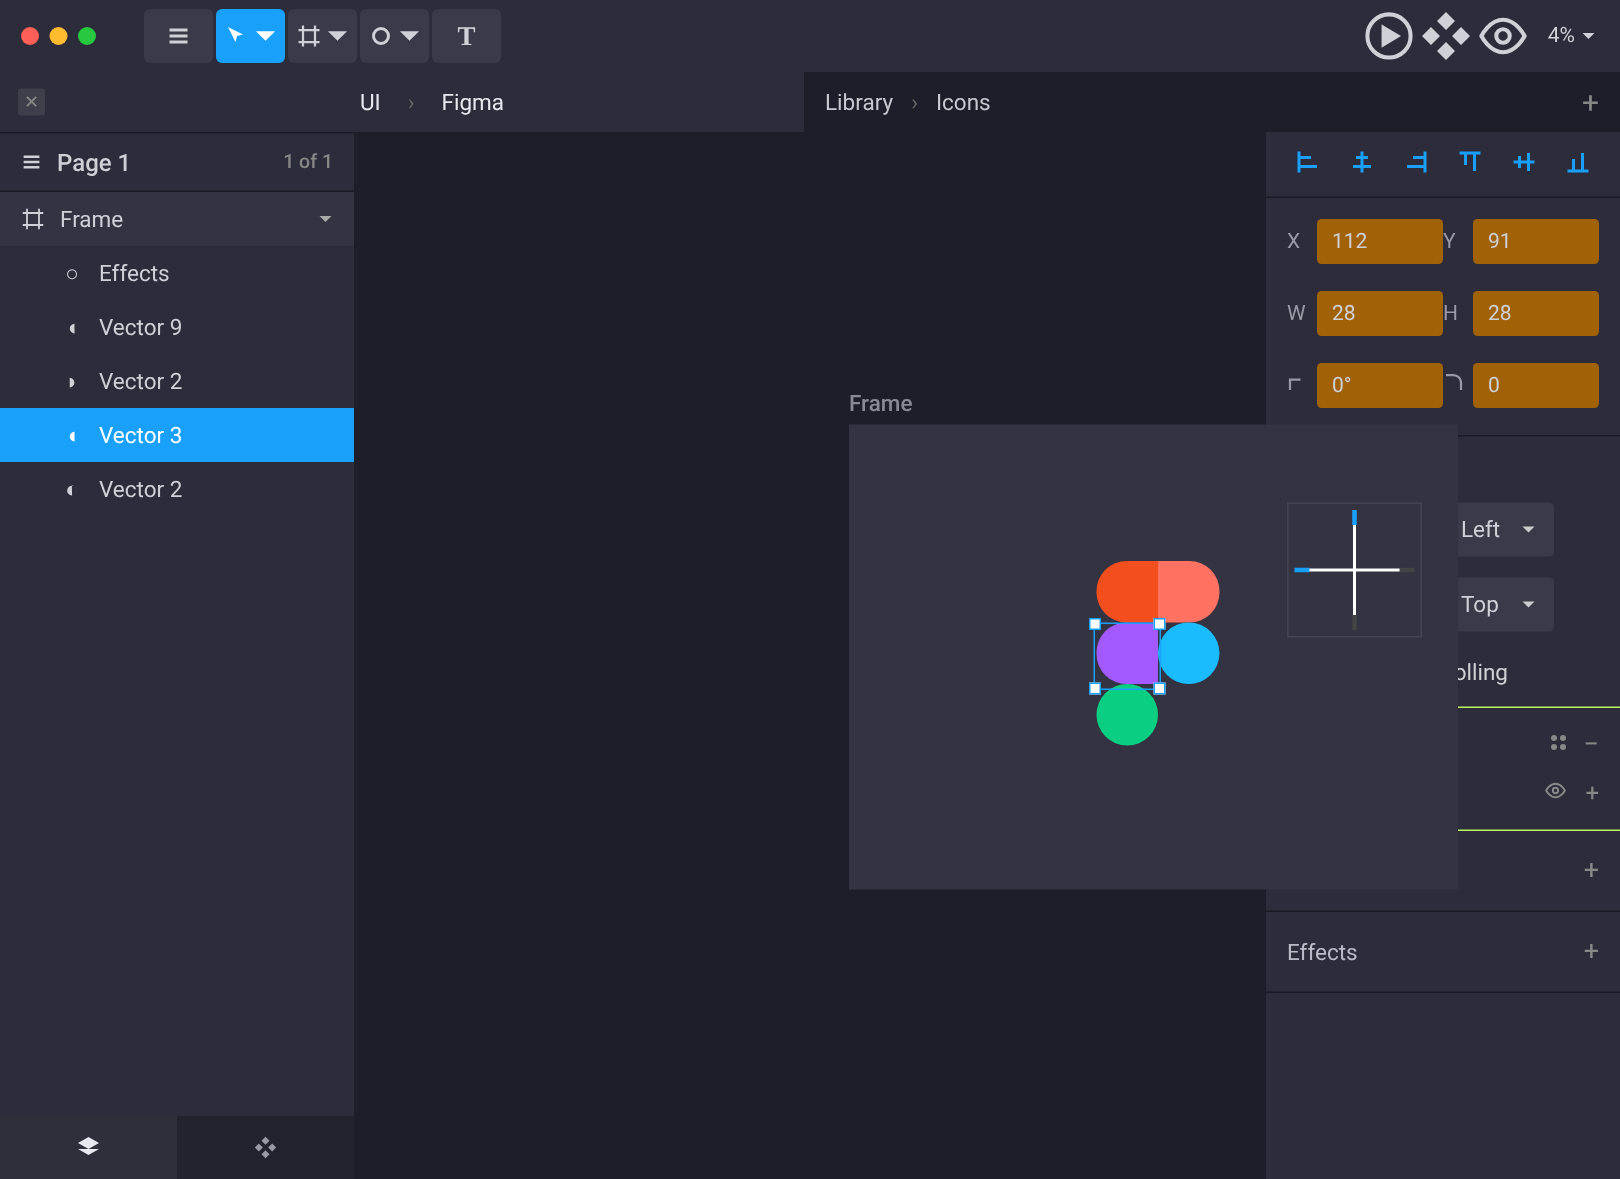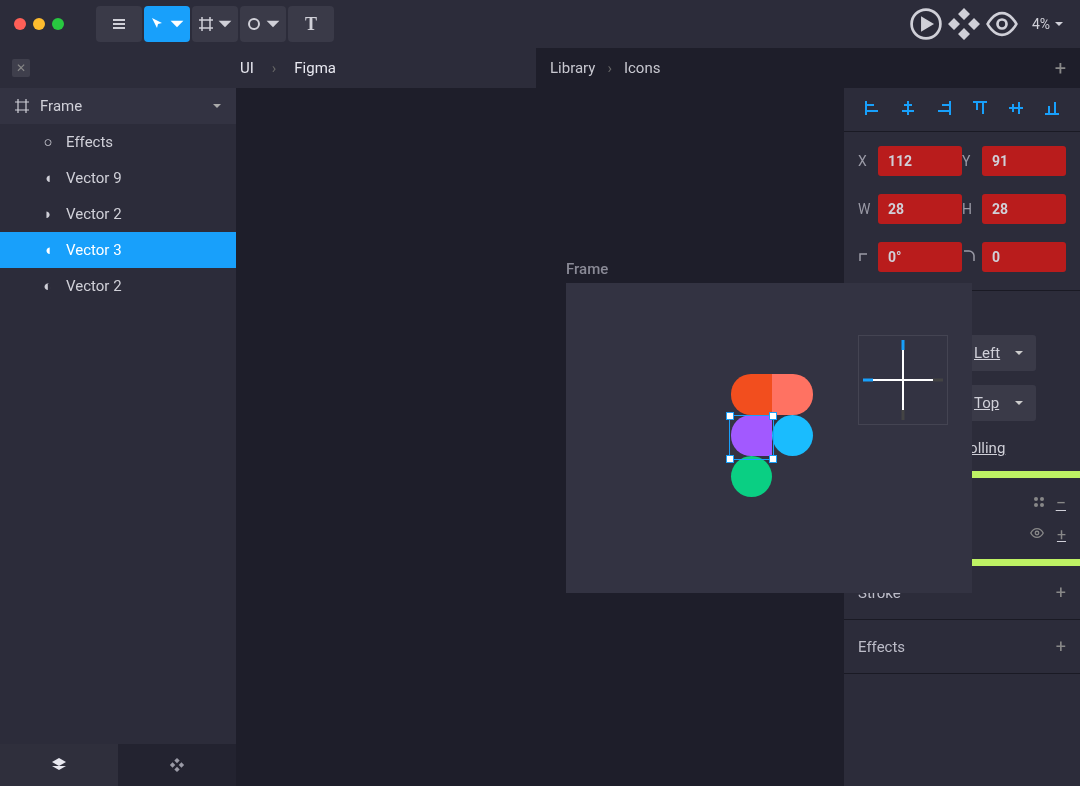--- a/index.html
+++ b/index.html
@@ -57,22 +57,22 @@
   .shape.gr { left:0; top:82px; width:41px; height:41px; background:#0acf83; border-radius:50%;}
   .sel-box { position:absolute; left:493px; top:327px; width:45px; height:45px; border:1px solid #18a0fb;}
   .sel-h { position:absolute; width:8px; height:8px; background:#fff; border:1px solid #18a0fb;}
   
   
   .right { width: 236px; background:#2c2c3a; display:flex; flex-direction:column; font-size:14px;}
   .align-row { height:44px; display:flex; align-items:center; justify-content:space-around; padding:0 10px; border-bottom:1px solid #1a1a24;}
   .align-row svg{ width:18px; height:18px;}
   .props { padding: 14px 14px 18px; border-bottom:1px solid #1a1a24; display:grid; grid-template-columns: 20px 1fr 20px 1fr; row-gap:18px; align-items:center;}
   .props .lbl{ color:#9a9aa6; font-size:14px;}
-  .props .val{ background:#b91c1c; height:30px; display:flex; align-items:center; padding:0 10px; border-radius:3px; font-size:14px;font-weight:bold;}
-  .section { padding: 14px; border-bottom:7px solid #bef264;text-decoration:underline;}
+  .props .val{ background:#a16207; height:30px; display:flex; align-items:center; padding:0 10px; border-radius:3px; font-size:14px;}
+  .section { padding: 14px; border-bottom:1px solid #bef264;}
   .section .title { font-size:15px; color:#bcbcc8; margin-bottom:12px; display:flex; align-items:center;}
   .section .title .acts{ margin-left:auto; display:flex; gap:10px; color:#888; font-size:18px;}
   .constraints-body { display:flex; gap:14px; }
   .constraint-box { width:90px; height:90px; border:1px solid #444452; position:relative;}
   .constraint-box .cross-v{ position:absolute; left:50%; top:10px; bottom:10px; width:2px; background:#fff; transform:translateX(-50%);}
   .constraint-box .cross-h{ position:absolute; top:50%; left:10px; right:10px; height:2px; background:#fff; transform:translateY(-50%);}
   .constraint-box .tick{ position:absolute; background:#18a0fb;}
   .constraint-box .tick.t{ top:4px; left:50%; width:3px; height:10px; transform:translateX(-50%);}
   .constraint-box .tick.l{ left:4px; top:50%; height:3px; width:10px; transform:translateY(-50%);}
   .constraint-box .tick.r{ right:4px; top:50%; height:3px; width:10px; transform:translateY(-50%); background:#444;}
@@ -165,20 +165,27 @@
     <span>Library</span>
     <span class="sep">›</span>
     <span>Icons</span>
     <span class="plus">+</span>
   </div>
 </div>
 
 <div class="main">
 
   <div class="left">
+    <div class="page-row">
+      <svg viewBox="0 0 16 16" width="14" fill="none" stroke="#d0d0d8" stroke-width="2">
+          <path d="M2 4h12M2 8h12M2 12h12"></path>
+        </svg>
+      <span>Page 1</span>
+      <span class="count">1 of 1</span>
+    </div>
     <div class="layer frame">
       <span class="ico">
           <svg viewBox="0 0 14 14" width="14" fill="none" stroke="#d0d0d8" stroke-width="1.2">
             <path d="M3 0v14M11 0v14M0 3h14M0 11h14"></path>
           </svg>
         </span>
       <span>Frame</span>
       <span class="chev"><svg viewBox="0 0 10 10" width="10" fill="#aaa">
             <path d="M1 3l4 4 4-4z"></path>
           </svg></span>

